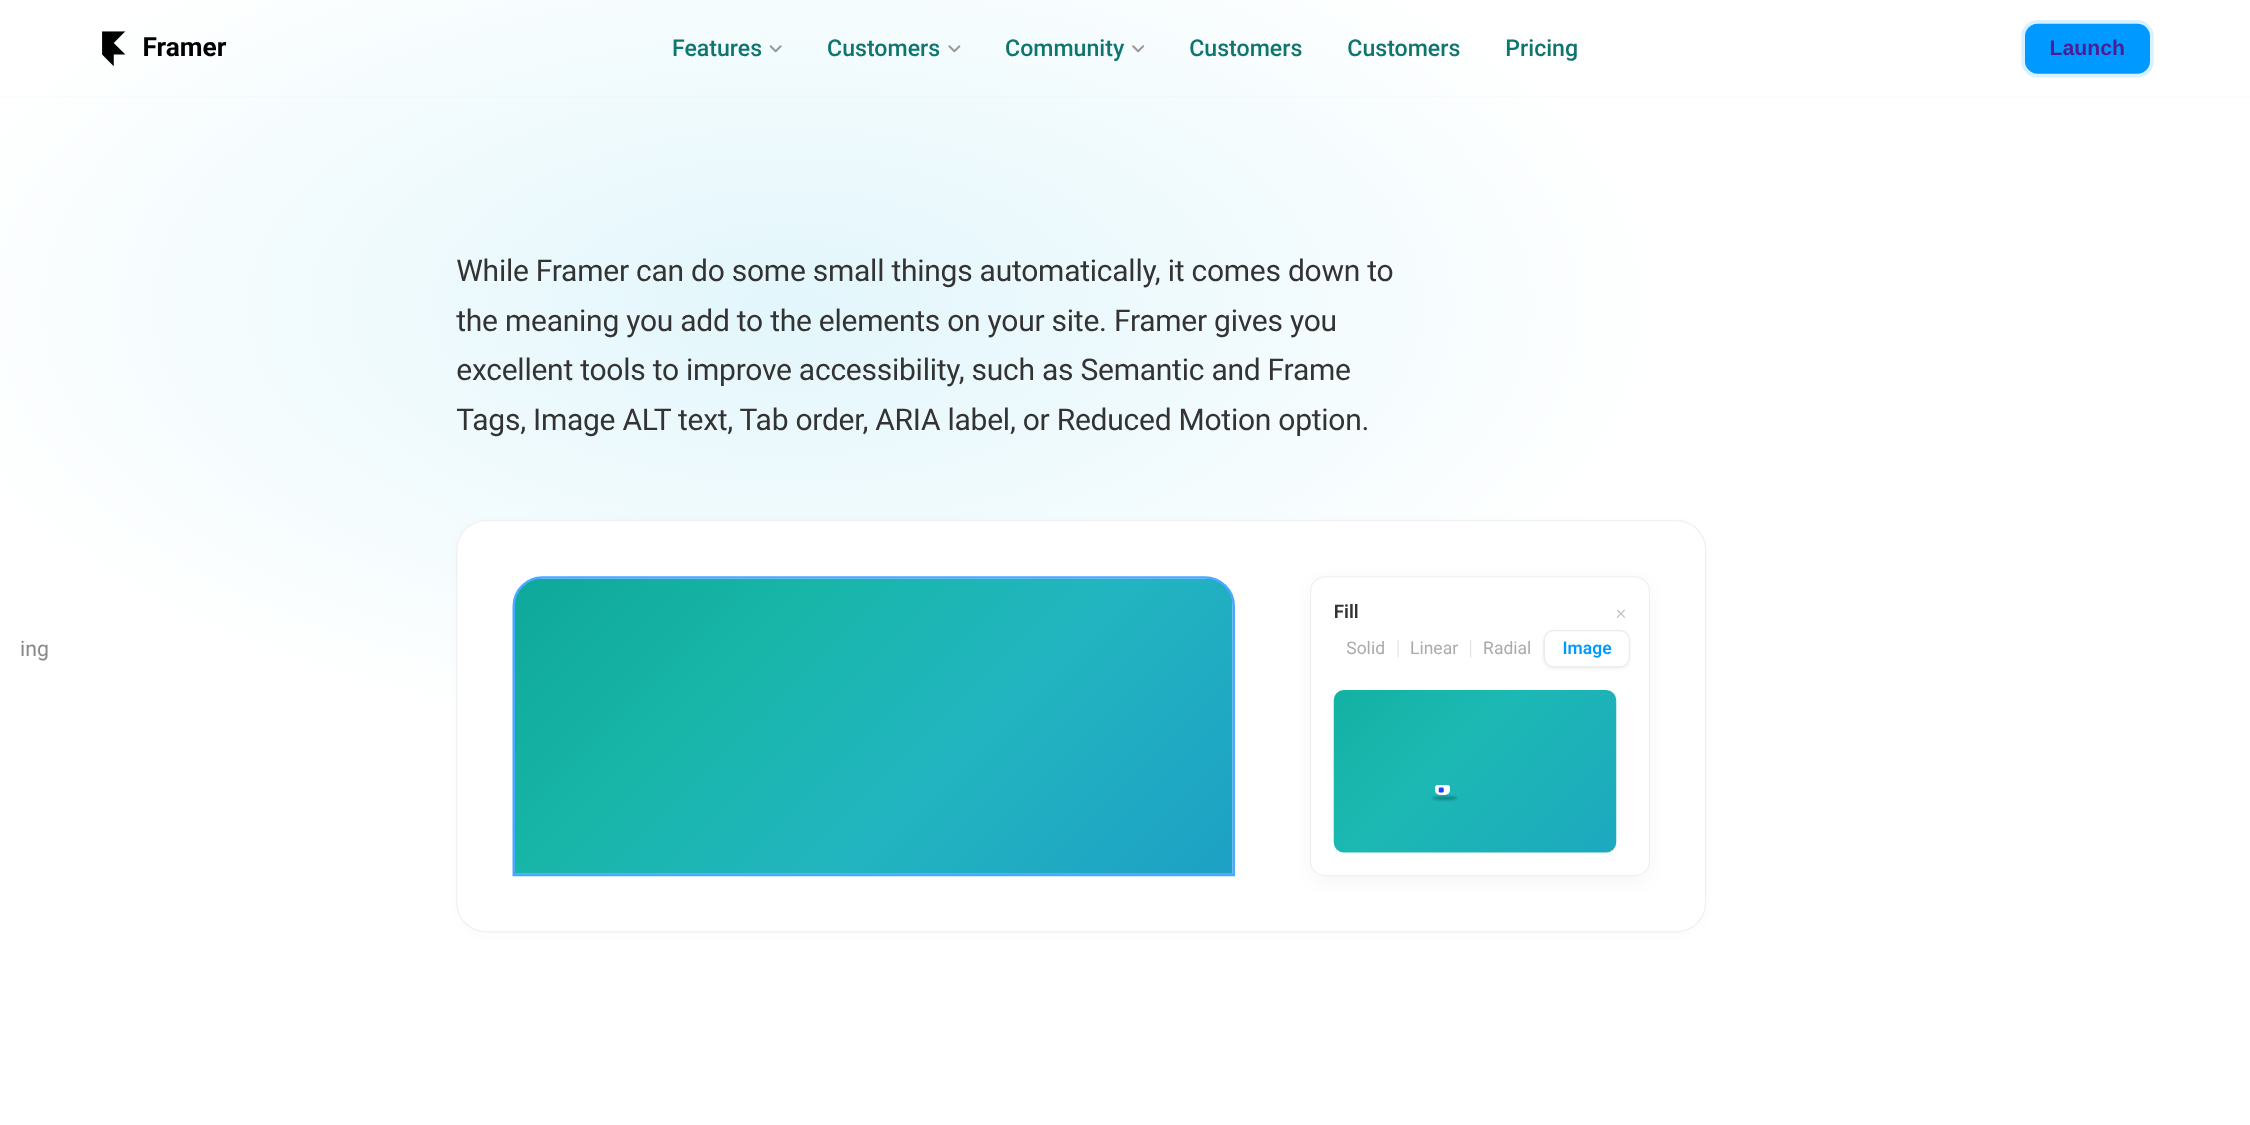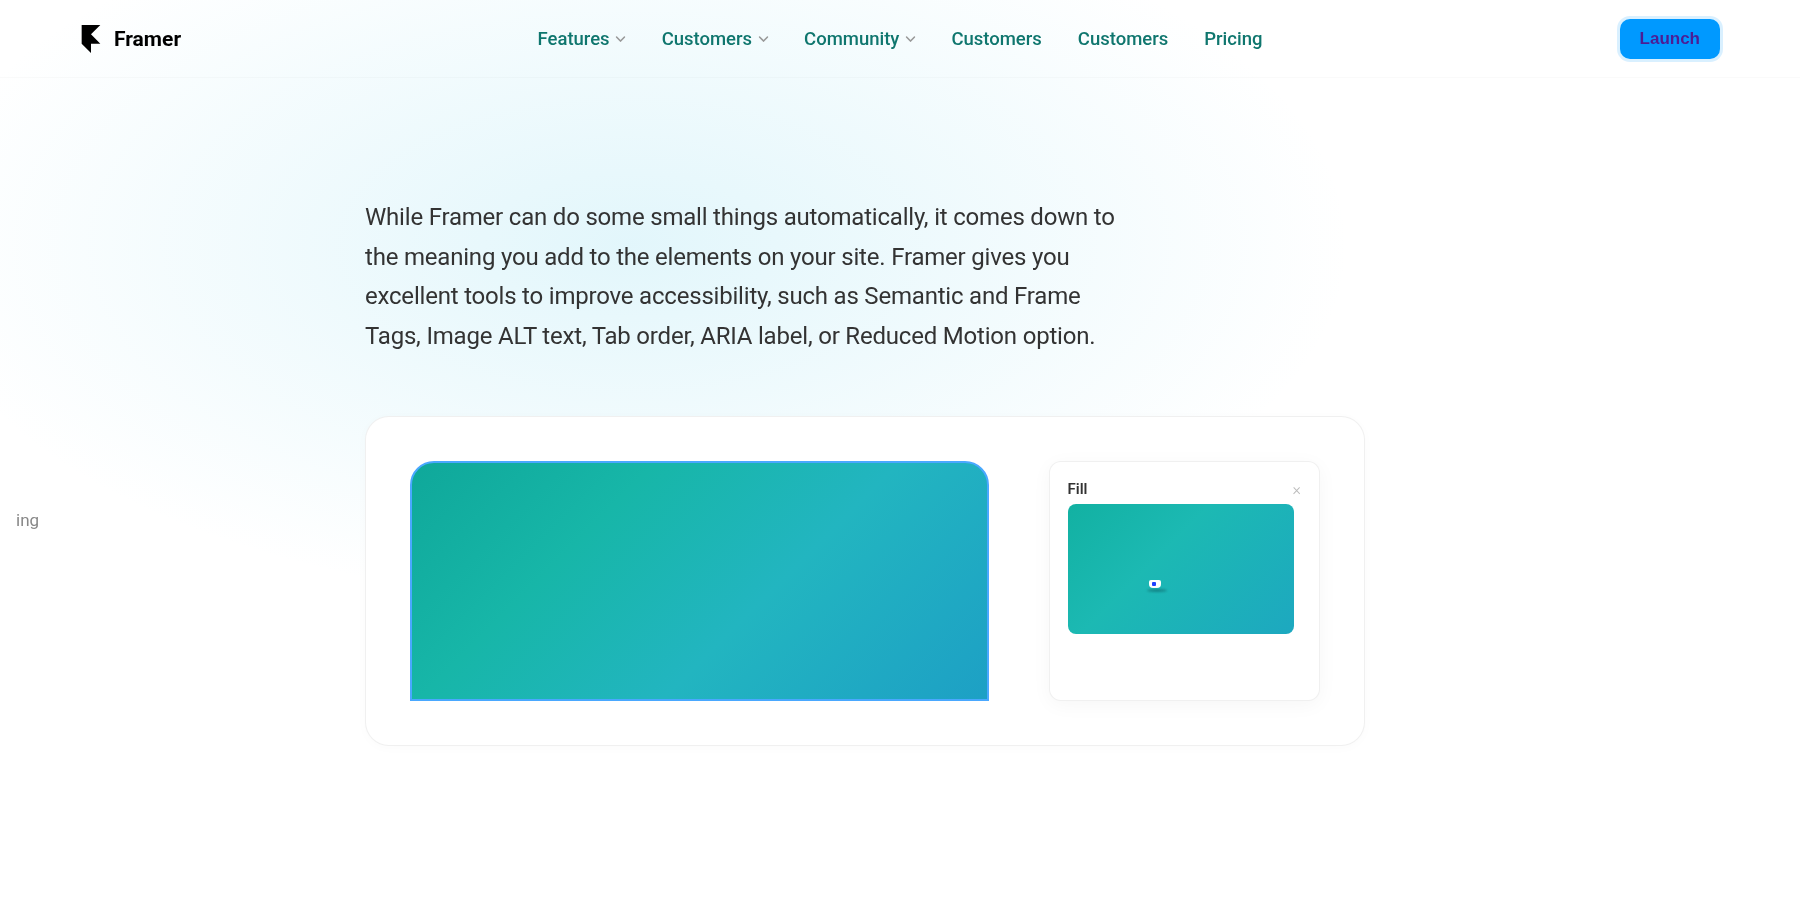--- a/index.html
+++ b/index.html
@@ -300,20 +300,26 @@
 <main class="content">
   <p class="paragraph">While Framer can do some small things automatically, it comes down to the meaning you add to the elements on your site. Framer gives you excellent tools to improve accessibility, such as Semantic and Frame Tags, Image ALT text, Tab order, ARIA label, or Reduced Motion option.</p>
 
   <div class="demo-card">
     <div class="image-preview"></div>
     <div class="fill-panel">
       <div class="fill-header">
         <span class="fill-title">Fill</span>
         <span class="close-x">×</span>
       </div>
+      <div class="fill-tabs">
+        <span class="fill-tab sep">Solid</span>
+        <span class="fill-tab sep">Linear</span>
+        <span class="fill-tab sep">Radial</span>
+        <span class="fill-tab active">Image</span>
+      </div>
       <div class="fill-preview">
         <div class="boat">
             <span class="boat-dot"></span>
           </div>
       </div>
     </div>
   </div>
 </main>
 
 </body></html>

